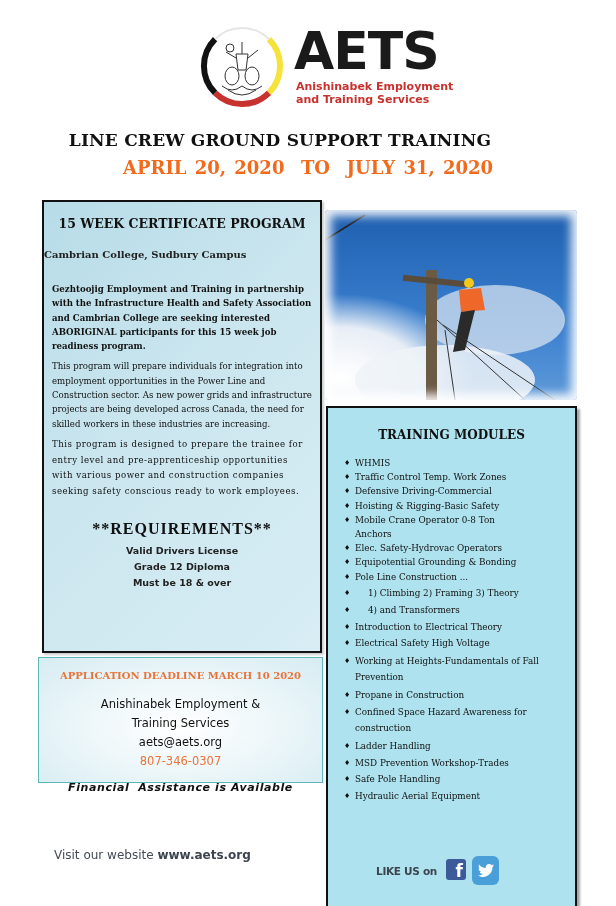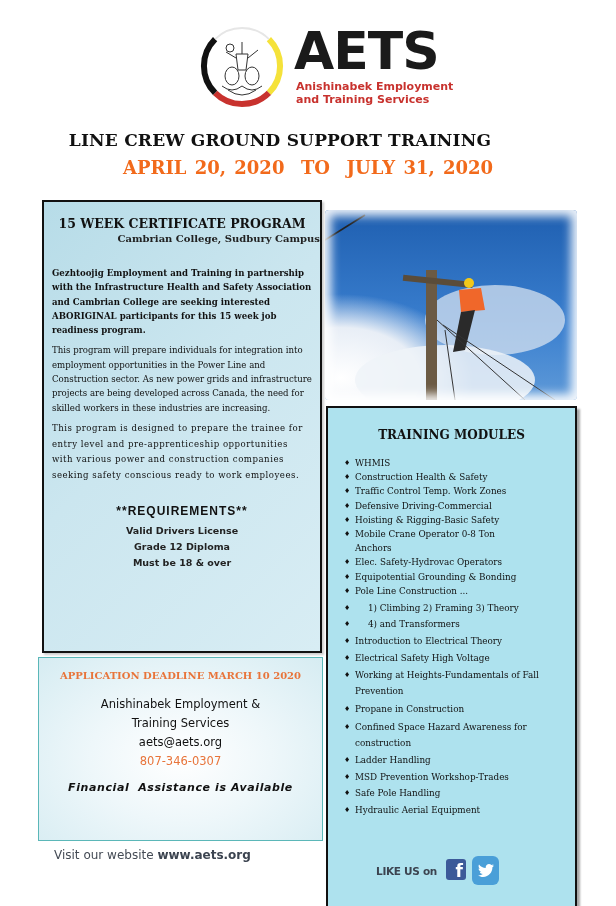--- a/index.html
+++ b/index.html
@@ -12,31 +12,31 @@
     .logo-word { position: absolute; left: 96px; top: 0px; font-family: "DejaVu Sans", sans-serif; font-weight: bold; font-size: 52px; letter-spacing: -1px; color: #1a1a1a; line-height: 58px; }
     .logo-sub { position: absolute; left: 98px; top: 58px; font-family: "DejaVu Sans", sans-serif; font-weight: bold; font-size: 11px; line-height: 13px; color: #c8322e; }
 
     
     .title { position: absolute; left: 0; width: 560px; top: 130px; text-align: center; font-family: "DejaVu Serif", serif; font-weight: bold; font-size: 17px; letter-spacing: 0.2px; color: #111; }
     .dates { position: absolute; left: 0; width: 616px; top: 157px; text-align: center; font-family: "DejaVu Serif", serif; font-weight: bold; font-size: 18px; color: #f26a1b; word-spacing: 2px; }
 
     
     .program-box { position: absolute; left: 42px; top: 200px; width: 280px; height: 453px; border: 2px solid #111; background: linear-gradient(135deg, #b7dce8 0%, #cbe6ef 45%, #d8edf4 100%); box-shadow: 2px 2px 2px rgba(0,0,0,0.2); }
     .program-heading { text-align: center; margin-top: 14px; font-family: "DejaVu Serif", serif; font-weight: bold; font-size: 12.5px; color: #111; }
-    .program-sub { text-align: right; margin-top: 2px; font-family: "DejaVu Serif", serif; font-weight: bold; font-size: 10px; color: #222; }
+    .program-sub { text-align: left; margin-top: 18px; font-family: "DejaVu Serif", serif; font-weight: bold; font-size: 10px; color: #222; }
     .program-para { margin: 0 8px; font-family: "DejaVu Serif", serif; font-size: 8.6px; line-height: 14.3px; color: #111; }
     .program-para.p1 { margin-top: 22px; font-weight: bold; }
     .program-para.p2 { margin-top: 6px; }
     .program-para.p3 { margin-top: 6px; letter-spacing: 0.5px; line-height: 15.7px; font-size: 8.6px; }
-    .req-heading { text-align: center; margin-top: 20px; font-family: Liberation Sans, sans-serif; font-weight: bold; font-size: 12px; letter-spacing: 1px; color: #111; }
+    .req-heading { text-align: center; margin-top: 20px; font-family: Liberation Serif, serif; font-weight: bold; font-size: 16px; letter-spacing: 1px; color: #111; }
     .req-item { text-align: center; font-family: "DejaVu Sans", sans-serif; font-weight: bold; font-size: 9.5px; line-height: 16px; color: #222; }
     .req-list { margin-top: 5px; }
 
     
-    .app-box { position: absolute; left: 38px; top: 657px; width: 285px; height: 184px; border: 1.5px solid #5bb7b8; background: radial-gradient(ellipse at 50% 55%, #ffffff 0%, #eef7fa 45%, #d6ecf2 100%); }
+    .app-box { position: absolute; left: 38px; top: 657px; width: 285px; height: 126px; border: 1.5px solid #5bb7b8; background: radial-gradient(ellipse at 50% 55%, #ffffff 0%, #eef7fa 45%, #d6ecf2 100%); }
     .app-deadline { text-align: center; margin-top: 12px; font-family: "DejaVu Serif", serif; font-weight: bold; font-size: 10px; color: #e8743a; }
     .app-org { text-align: center; margin-top: 14px; font-family: "DejaVu Sans", sans-serif; font-size: 11.5px; line-height: 19px; color: #111; }
     .app-email { text-align: center; font-family: "DejaVu Sans", sans-serif; font-size: 11.5px; line-height: 19px; color: #111; }
     .app-phone { text-align: center; font-family: "DejaVu Sans", sans-serif; font-size: 11.5px; line-height: 19px; color: #e8743a; }
     .app-financial { text-align: center; margin-top: 10px; font-family: "DejaVu Sans", sans-serif; font-style: italic; font-weight: bold; font-size: 11px; letter-spacing: 0.6px; color: #111; }
 
     
     .photo { position: absolute; left: 325px; top: 210px; width: 252px; height: 190px; overflow: hidden; border-radius: 4px; box-shadow: 0 0 8px 4px #fff inset; }
     .photo svg { display: block; }
     .photo-fade { position: absolute; inset: 0; box-shadow: inset 0 0 10px 6px rgba(255,255,255,0.9); pointer-events: none; }
@@ -141,21 +141,20 @@
     <line x1="118" y1="115" x2="230" y2="190" stroke="#333" stroke-width="1"></line>
     <line x1="120" y1="120" x2="130" y2="190" stroke="#333" stroke-width="1"></line>
   </svg>
   <div class="photo-fade"></div>
 </div>
 
 <div class="modules-box">
   <div class="modules-heading">TRAINING MODULES</div>
   <ul class="modules-list">
     <li class="module">WHMIS</li>
-    <li class="module">Construction Health &amp; Safety</li>
     <li class="module">Traffic Control Temp. Work Zones</li>
     <li class="module">Defensive Driving-Commercial</li>
     <li class="module">Hoisting &amp; Rigging-Basic Safety</li>
     <li class="module" style="padding-right:40px;">Mobile Crane Operator 0-8 Ton Anchors</li>
     <li class="module">Elec. Safety-Hydrovac Operators</li>
     <li class="module">Equipotential Grounding &amp; Bonding</li>
     <li class="module">Pole Line Construction ...</li>
     <li class="module indent gap">1) Climbing 2) Framing 3) Theory</li>
     <li class="module indent gap">4) and Transformers</li>
     <li class="module gap">Introduction to Electrical Theory</li>

